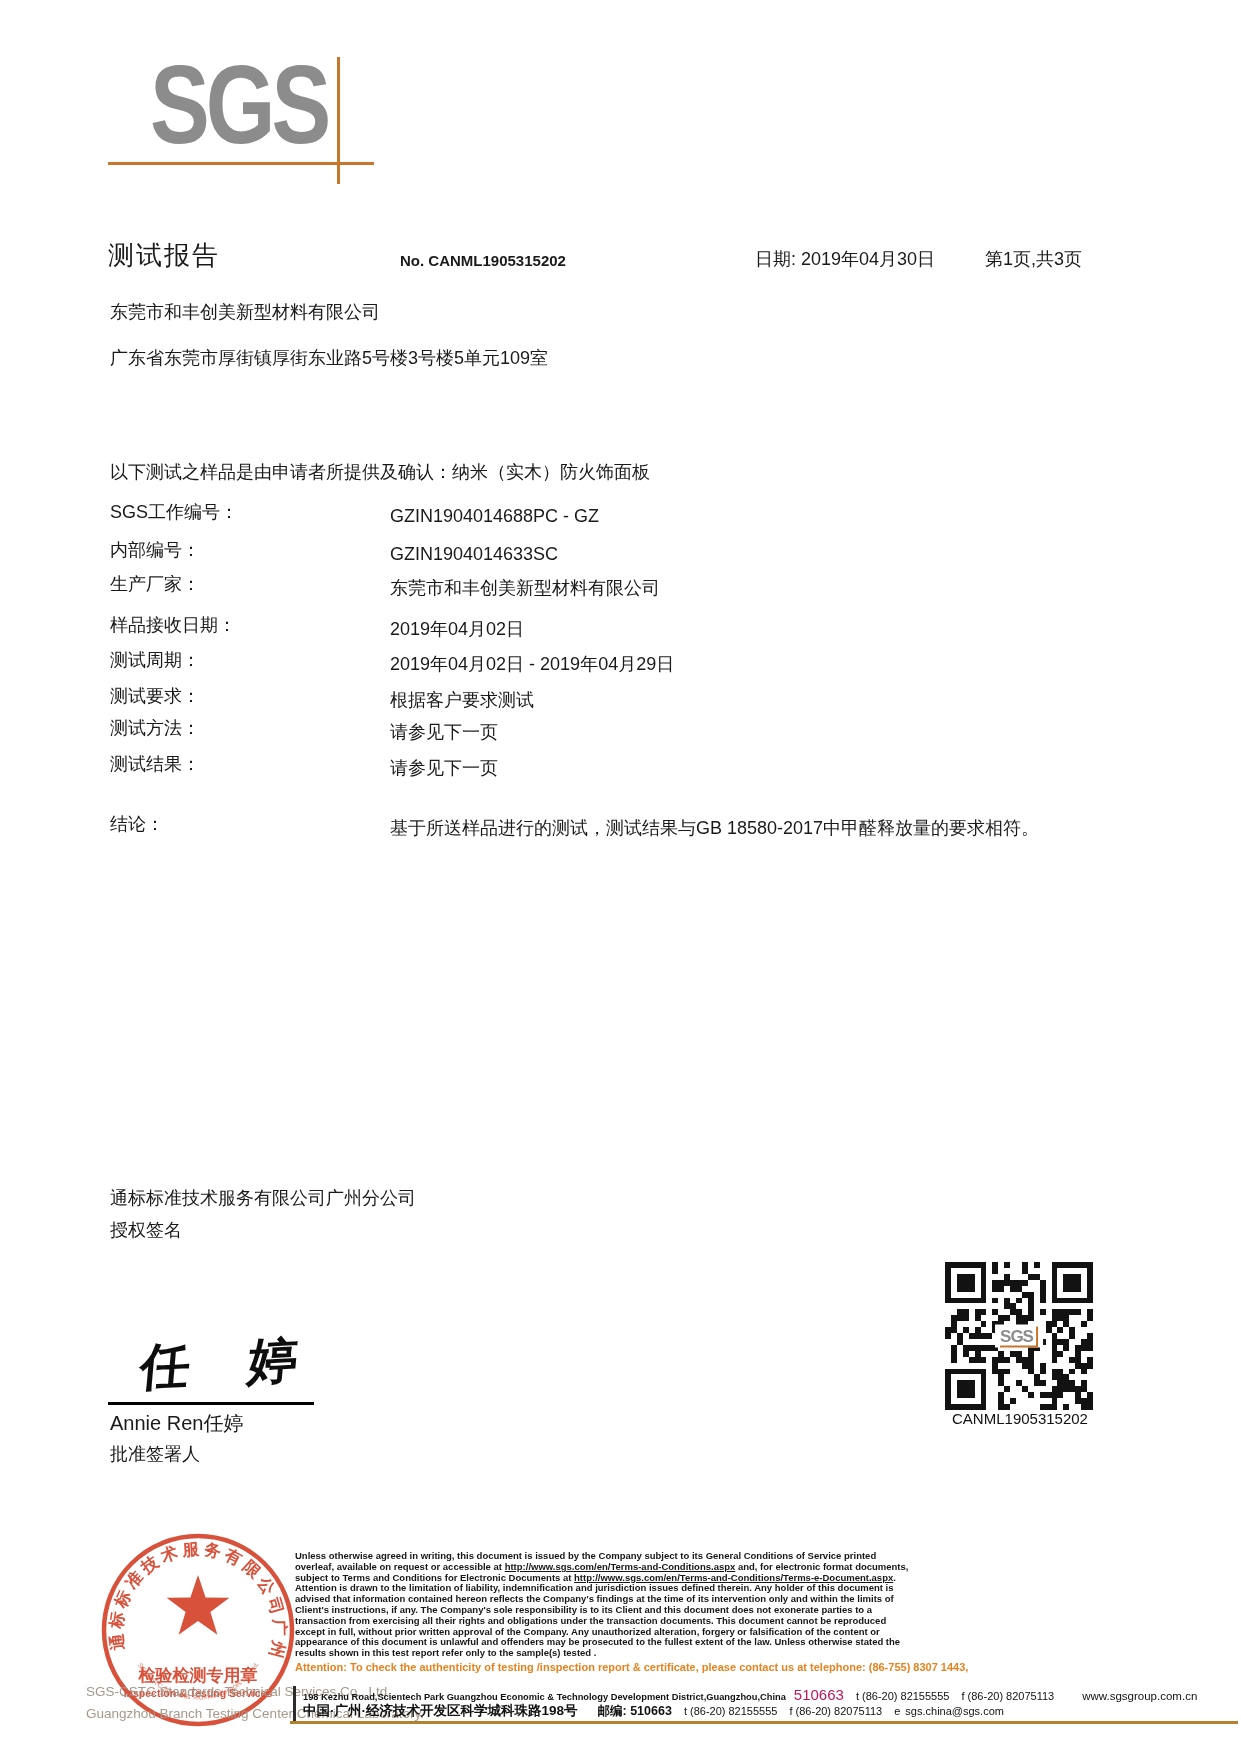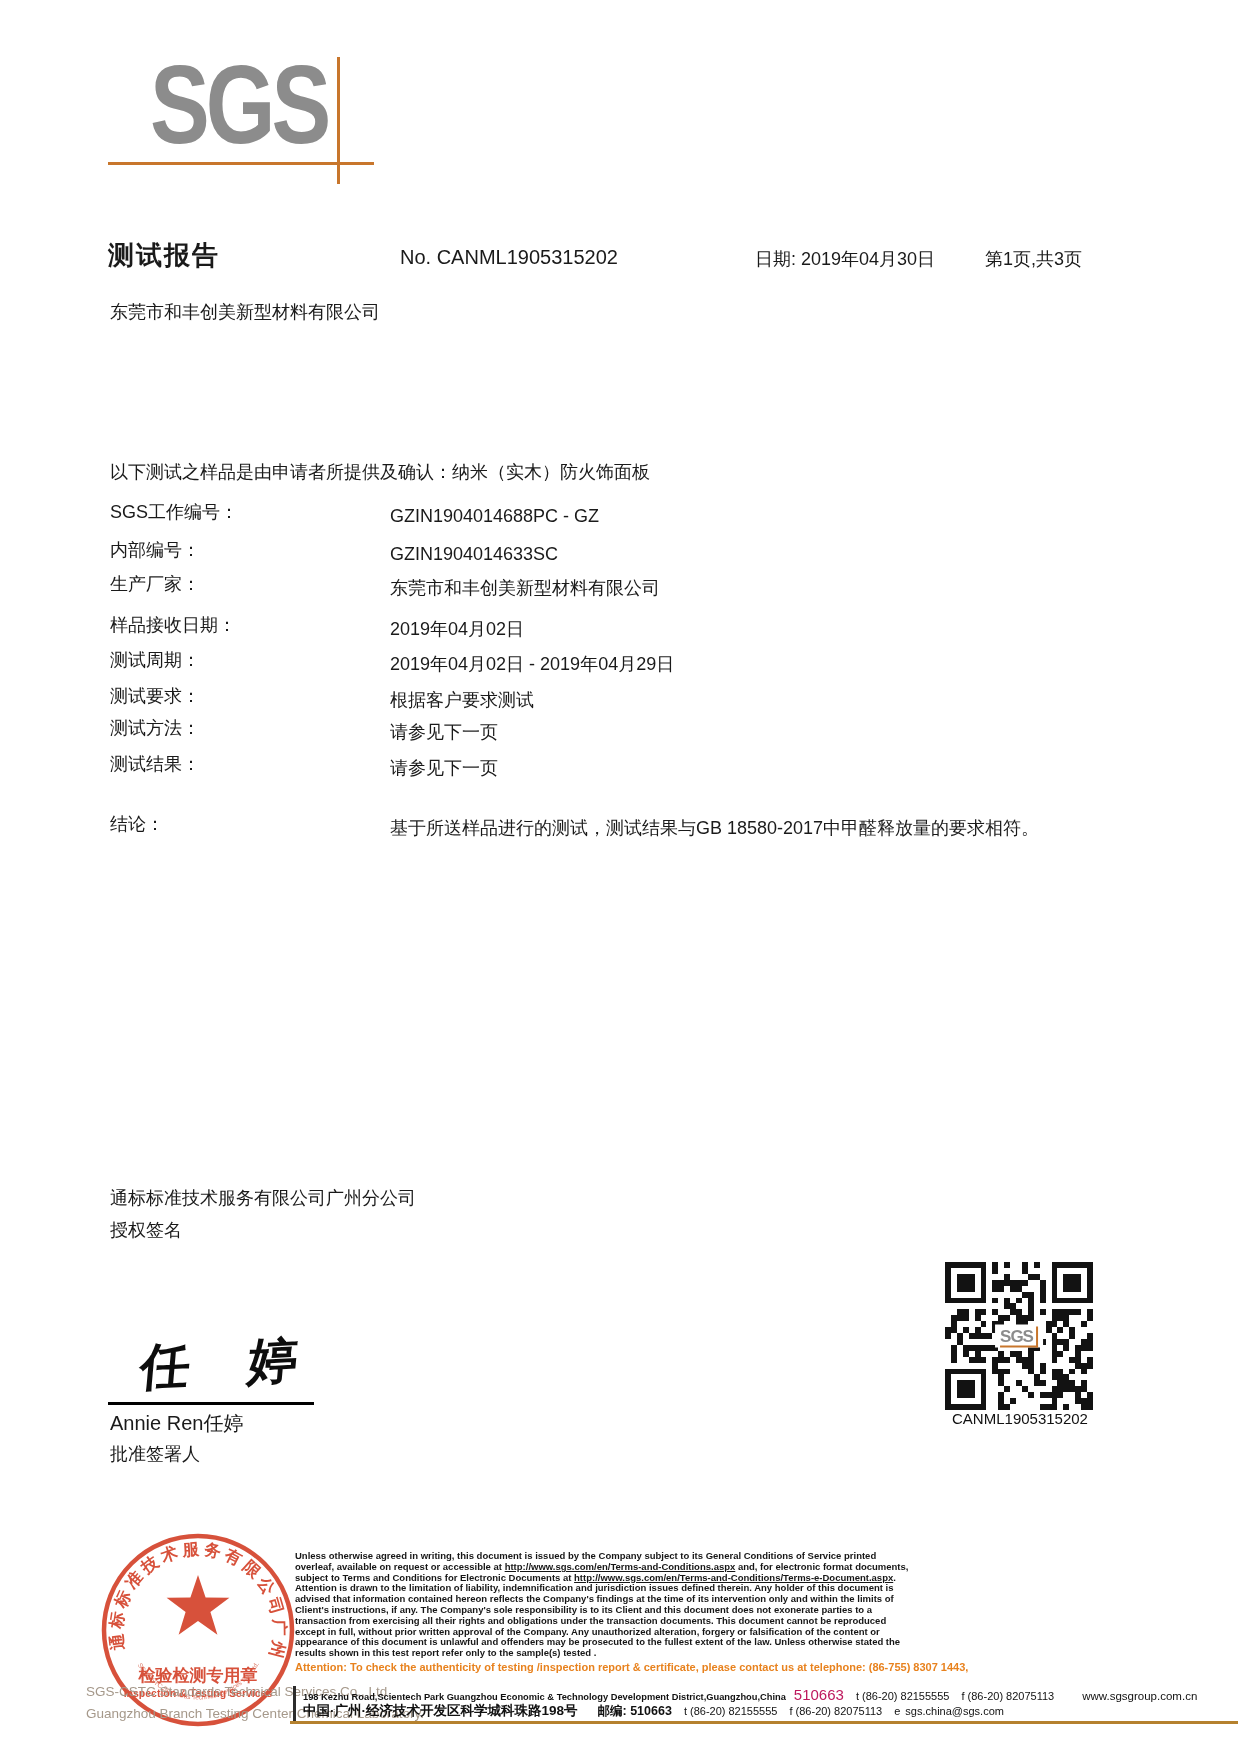--- a/index.html
+++ b/index.html
@@ -7,22 +7,22 @@
         font-family:"Liberation Sans","DejaVu Sans",sans-serif;color:#1a1a1a;overflow:hidden;}
   .abs{position:absolute;}
 
   
   .logo-text{left:150px;top:50px;font-size:112px;line-height:110px;font-weight:700;color:#8c8c8c;
              letter-spacing:-5px;transform:scaleX(.80);transform-origin:left top;}
   .logo-hline{left:108px;top:162px;width:266px;height:3px;background:#c8762c;}
   .logo-vline{left:337px;top:57px;width:3px;height:127px;background:#c8762c;}
 
   
-  .doc-title{left:108px;top:238px;font-size:26px;font-weight:700;letter-spacing:2px;text-align:right;}
-  .report-no{left:400px;top:246px;font-size:20px;}
+  .doc-title{left:108px;top:238px;font-size:26px;font-weight:400;letter-spacing:2px;text-align:right;}
+  .report-no{left:400px;top:252px;font-size:15px;font-weight:bold;}
   .date-label{left:755px;top:247px;font-size:18px;}
   .page-label{left:985px;top:247px;font-size:18px;}
 
   .cn{font-size:18px;}
   .applicant-name{left:110px;top:300px;}
   .applicant-addr{left:110px;top:346px;}
   .sample-intro{left:110px;top:460px;}
 
   .frow{left:0;width:1241px;}
   .flabel{position:absolute;left:110px;font-size:18px;}
@@ -81,20 +81,21 @@
   <div class="abs logo-text">SGS</div>
   <div class="abs logo-hline"></div>
   <div class="abs logo-vline"></div>
 
   <div class="abs doc-title">测试报告</div>
   <div class="abs report-no">No. CANML1905315202</div>
   <div class="abs date-label">日期: 2019年04月30日</div>
   <div class="abs page-label">第1页,共3页</div>
 
   <div class="abs cn applicant-name">东莞市和丰创美新型材料有限公司</div>
+  <div class="abs cn applicant-addr">广东省东莞市厚街镇厚街东业路5号楼3号楼5单元109室</div>
 
   <div class="abs cn sample-intro">以下测试之样品是由申请者所提供及确认：纳米（实木）防火饰面板</div>
 
   <div class="abs frow" style="top:500px">
     <span class="flabel">SGS工作编号：</span>
     <span class="fvalue">GZIN1904014688PC - GZ</span>
   </div>
   <div class="abs frow" style="top:538px">
     <span class="flabel">内部编号：</span>
     <span class="fvalue">GZIN1904014633SC</span>

